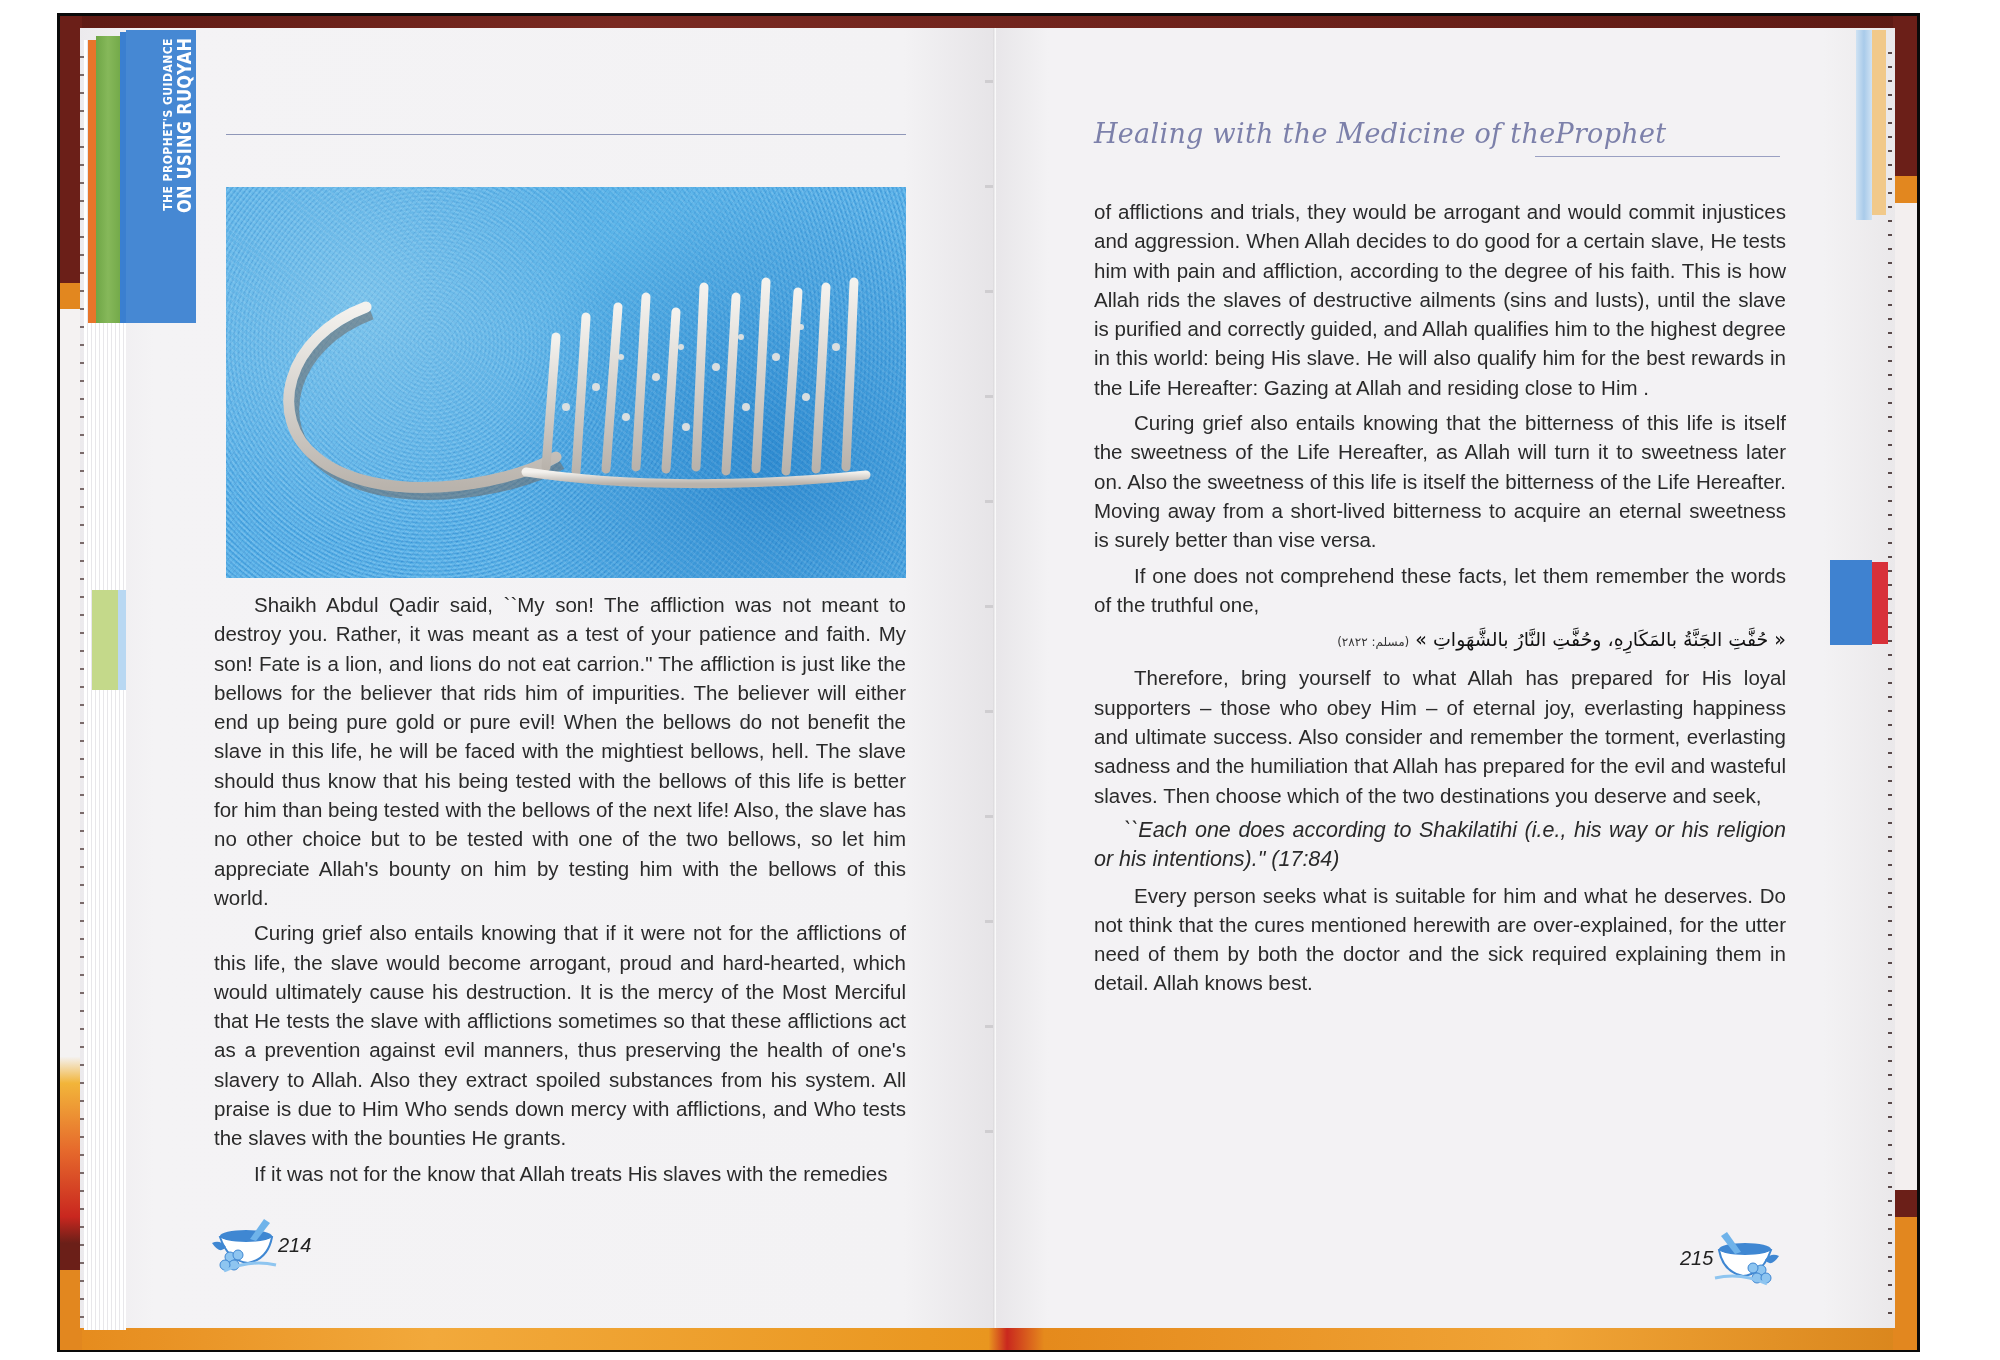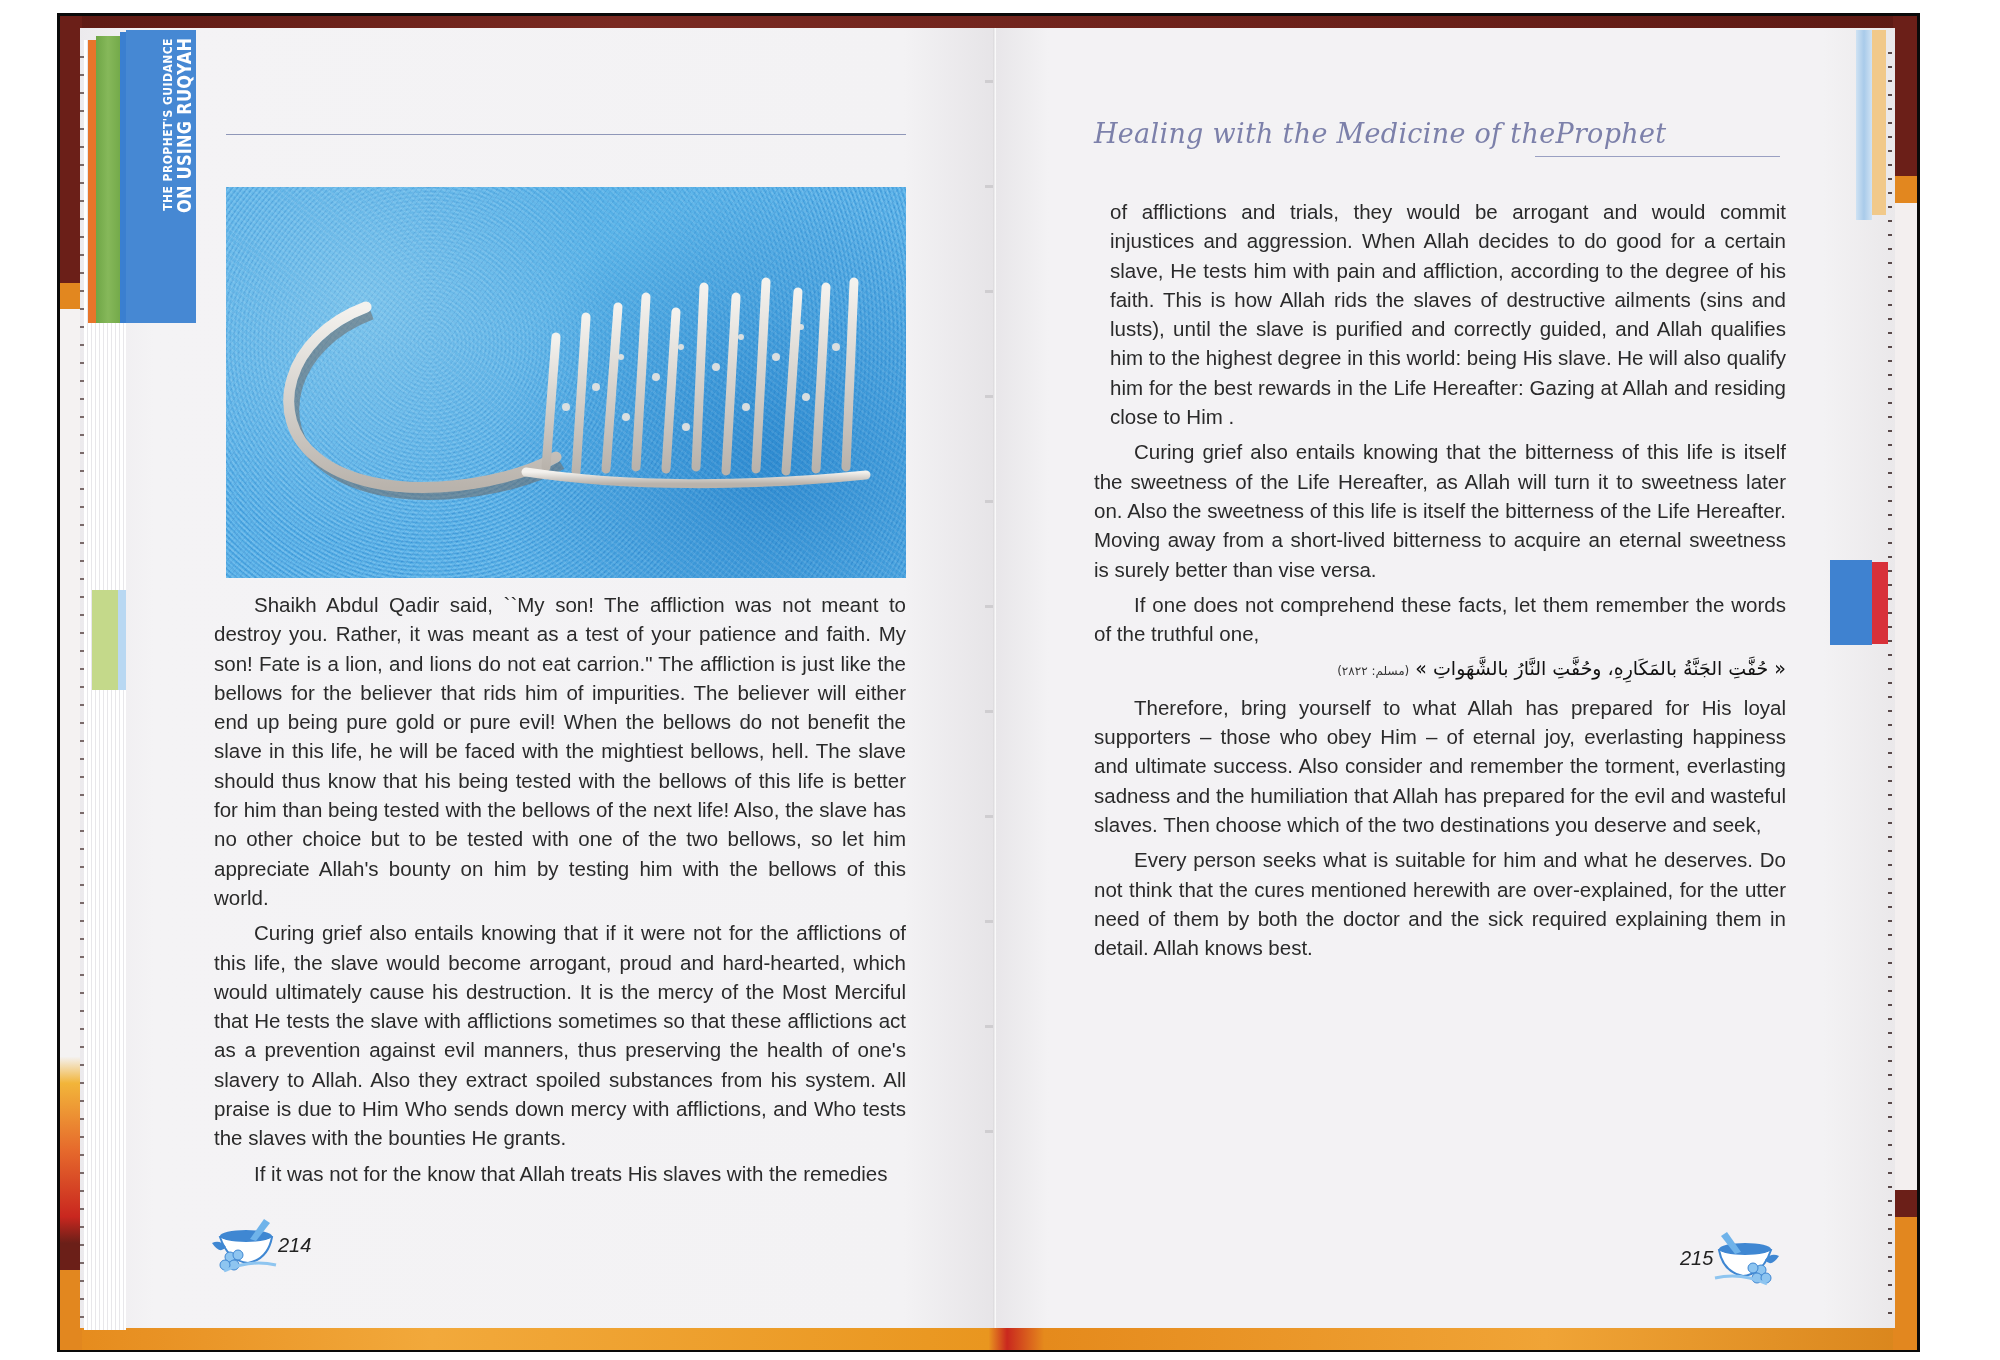--- a/index.html
+++ b/index.html
@@ -37,21 +37,21 @@
       radial-gradient(circle at 20% 30%, #7cc4ec 0, transparent 40%),
       radial-gradient(circle at 80% 70%, #2e8bd0 0, transparent 45%),
       radial-gradient(circle at 60% 20%, #5ab4e8 0, transparent 40%),
       repeating-radial-gradient(circle at 30% 40%, #49a6e0 0, #6cbdee 2px, #3f9bdb 4px),
       #4aa6e0; }
   .photo .noise { position:absolute; inset:0; background:repeating-linear-gradient(37deg, rgba(255,255,255,0.08) 0 2px, transparent 2px 5px), repeating-linear-gradient(-53deg, rgba(20,80,160,0.10) 0 1px, transparent 1px 4px); }
   .photo svg { position:absolute; left:0; top:0; }
 
   .body-text { position:absolute; font-size:20.5px; line-height:29.3px; color:#2a2a2a; text-align:justify; }
   .body-text p { margin:0 0 6px 0; text-indent:40px; }
-  .body-text p.noindent { text-indent:0;margin-left:16px; }
+  .body-text p.noindent { text-indent:0; }
   .left-text { left:214px; top:590px; width:692px; }
   .right-text { left:1094px; top:197px; width:692px; }
   .arabic { font-family:"DejaVu Sans", sans-serif; font-size:19px; direction:rtl; margin:8px 0 4px; color:#111; text-indent:0 !important; }
   .arabic .ref { font-size:12px; color:#333; }
   .arabic .orn { color:#d0602c; font-size:20px; }
   .body-text p.quote { text-indent:20px; font-style:italic; font-size:21.5px; }
 
   .folio { position:absolute; display:flex; align-items:center; }
   .folio .num { font-style:italic; font-size:20px; color:#222; }
   .folio-left { left:210px; top:1215px; }
@@ -177,20 +177,21 @@
 
 <div class="body-text right-text">
   <p class="noindent">of afflictions and trials, they would be arrogant and would commit injustices and aggression. When Allah decides to do good for a certain slave, He tests him with pain and affliction, according to the degree of his faith. This is how Allah rids the slaves of destructive ailments (sins and lusts), until the slave is purified and correctly guided, and Allah qualifies him to the highest degree in this world: being His slave. He will also qualify him for the best rewards in the Life Hereafter: Gazing at Allah and residing close to Him .</p>
   <p>Curing grief also entails knowing that the bitterness of this life is itself the sweetness of the Life Hereafter, as Allah will turn it to sweetness later on. Also the sweetness of this life is itself the bitterness of the Life Hereafter. Moving away from a short-lived bitterness to acquire an eternal sweetness is surely better than vise versa.</p>
   <p>If one does not comprehend these facts, let them remember the words of the truthful one,</p>
   <p class="arabic">
     <span>« حُفَّتِ الجَنَّةُ بالمَكَارِهِ، وحُفَّتِ النَّارُ بالشَّهَواتِ »</span>
     <span class="ref">(مسلم: ٢٨٢٢)</span>
   </p>
   <p>Therefore, bring yourself to what Allah has prepared for His loyal supporters – those who obey Him – of eternal joy, everlasting happiness and ultimate success. Also consider and remember the torment, everlasting sadness and the humiliation that Allah has prepared for the evil and wasteful slaves. Then choose which of the two destinations you deserve and seek,</p>
+  <p class="quote" style="text-indent:30px;">``Each one does according to Shakilatihi (i.e., his way or his religion or his intentions)." (17:84)</p>
   <p>Every person seeks what is suitable for him and what he deserves. Do not think that the cures mentioned herewith are over-explained, for the utter need of them by both the doctor and the sick required explaining them in detail. Allah knows best.</p>
 </div>
 
 <div class="folio folio-right">
   <span class="num">215</span>
   <svg width="68" height="60" viewBox="0 0 68 60" style="transform:scaleX(-1);">
     <path d="M10 22 Q 36 14 62 22 Q 58 44 38 48 Q 18 46 10 22 Z" fill="#ffffff" stroke="#3f87d2" stroke-width="2"></path>
     <ellipse cx="36" cy="21" rx="26" ry="6" fill="#3f87d2"></ellipse>
     <path d="M40 24 L54 4 L60 8 L46 26 Z" fill="#6fb3ea"></path>
     <path d="M2 28 Q 10 24 16 32 Q 10 40 2 28 Z" fill="#3f87d2"></path>

